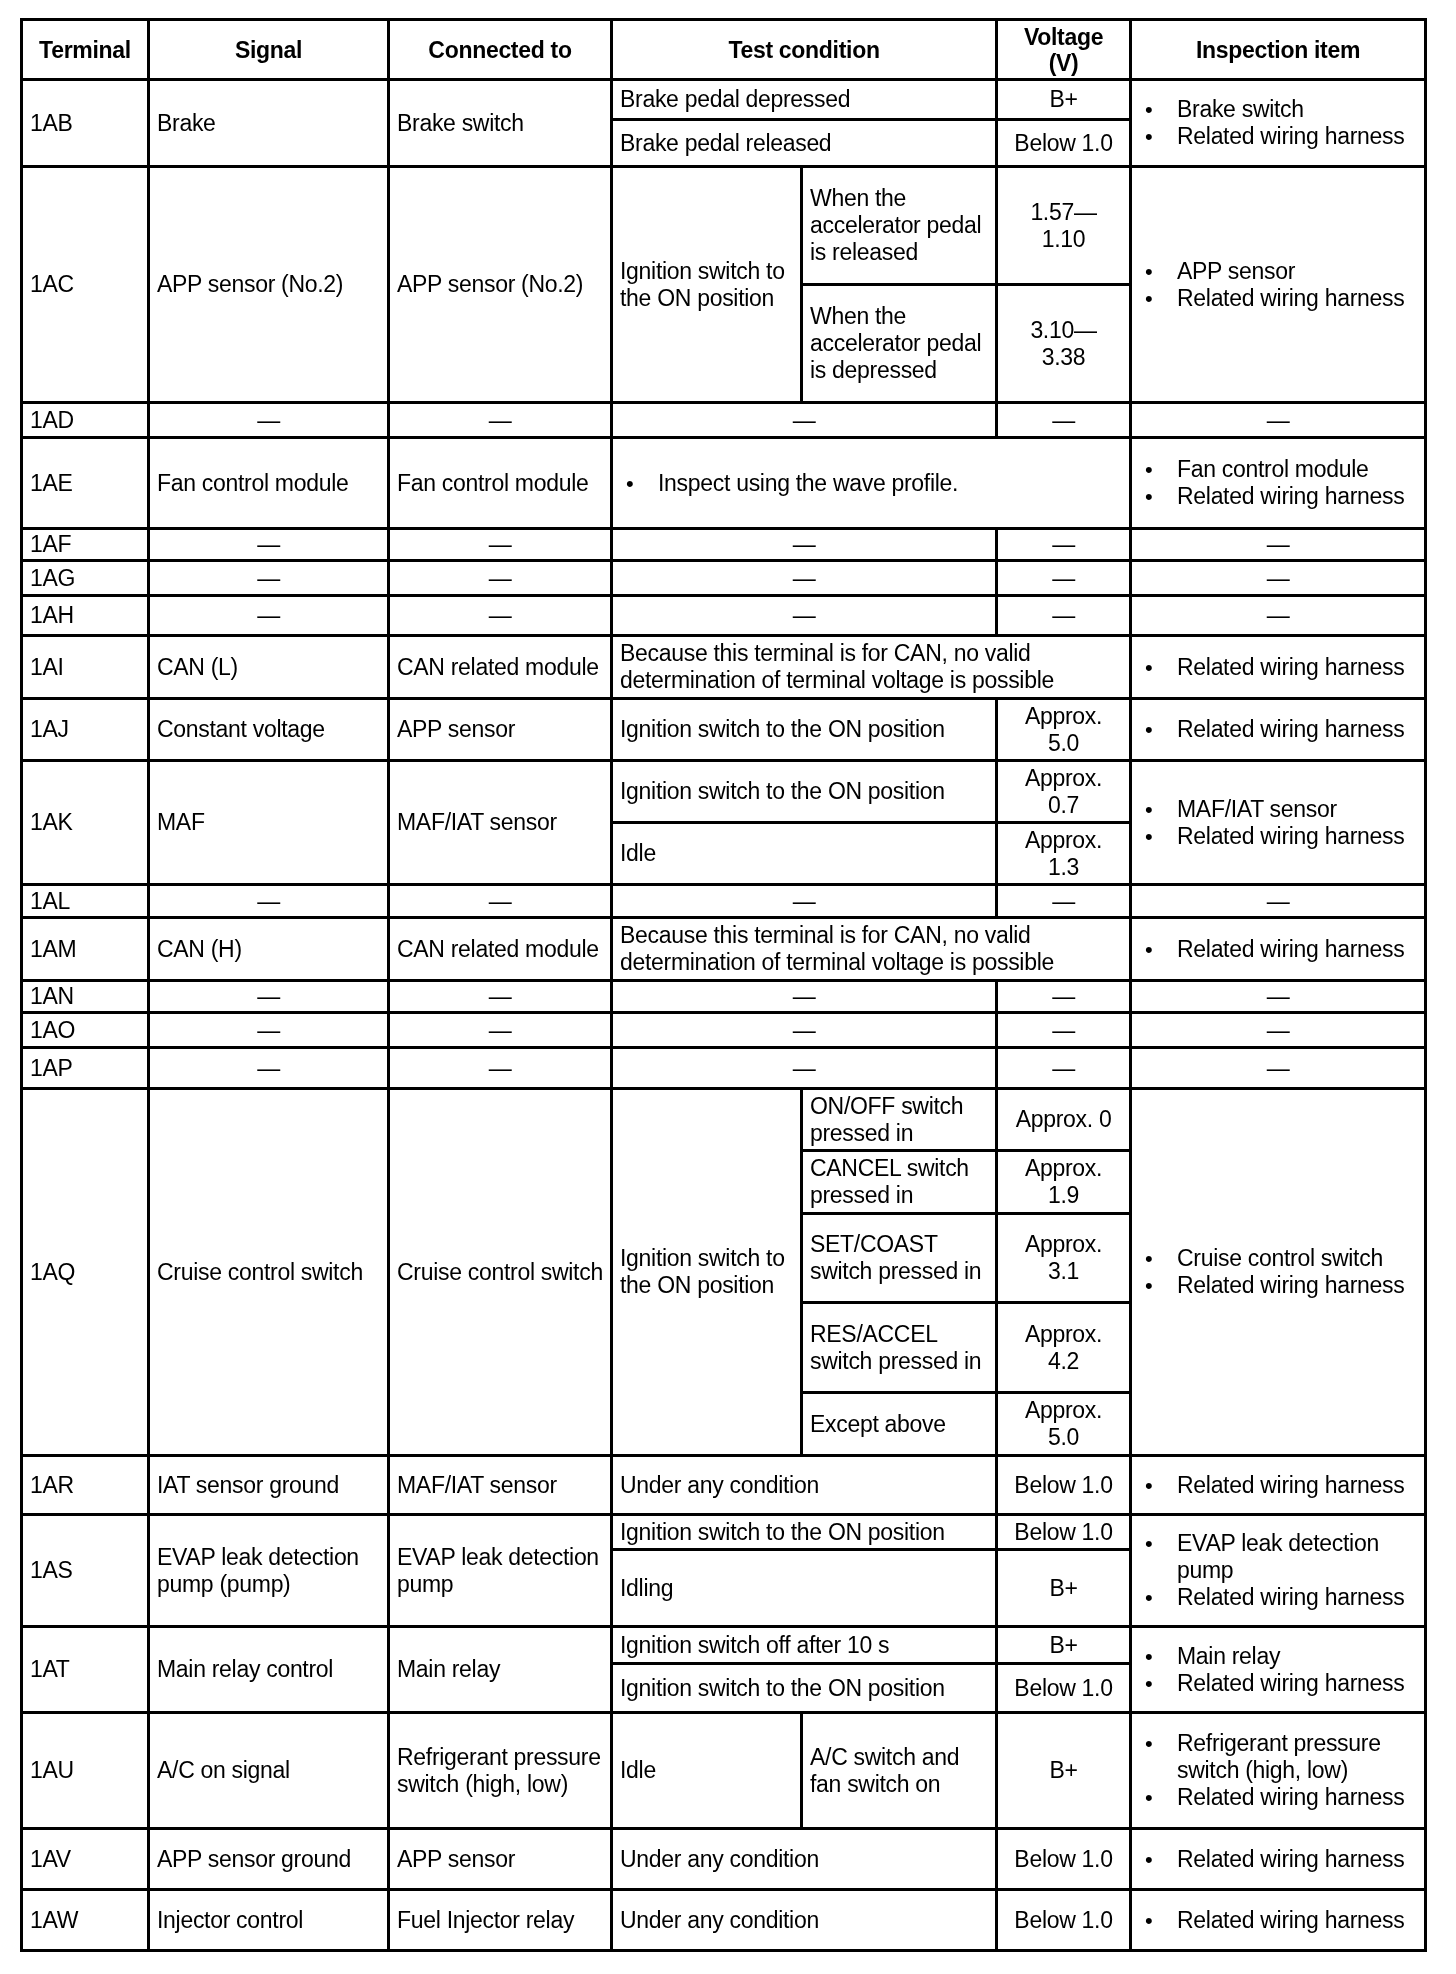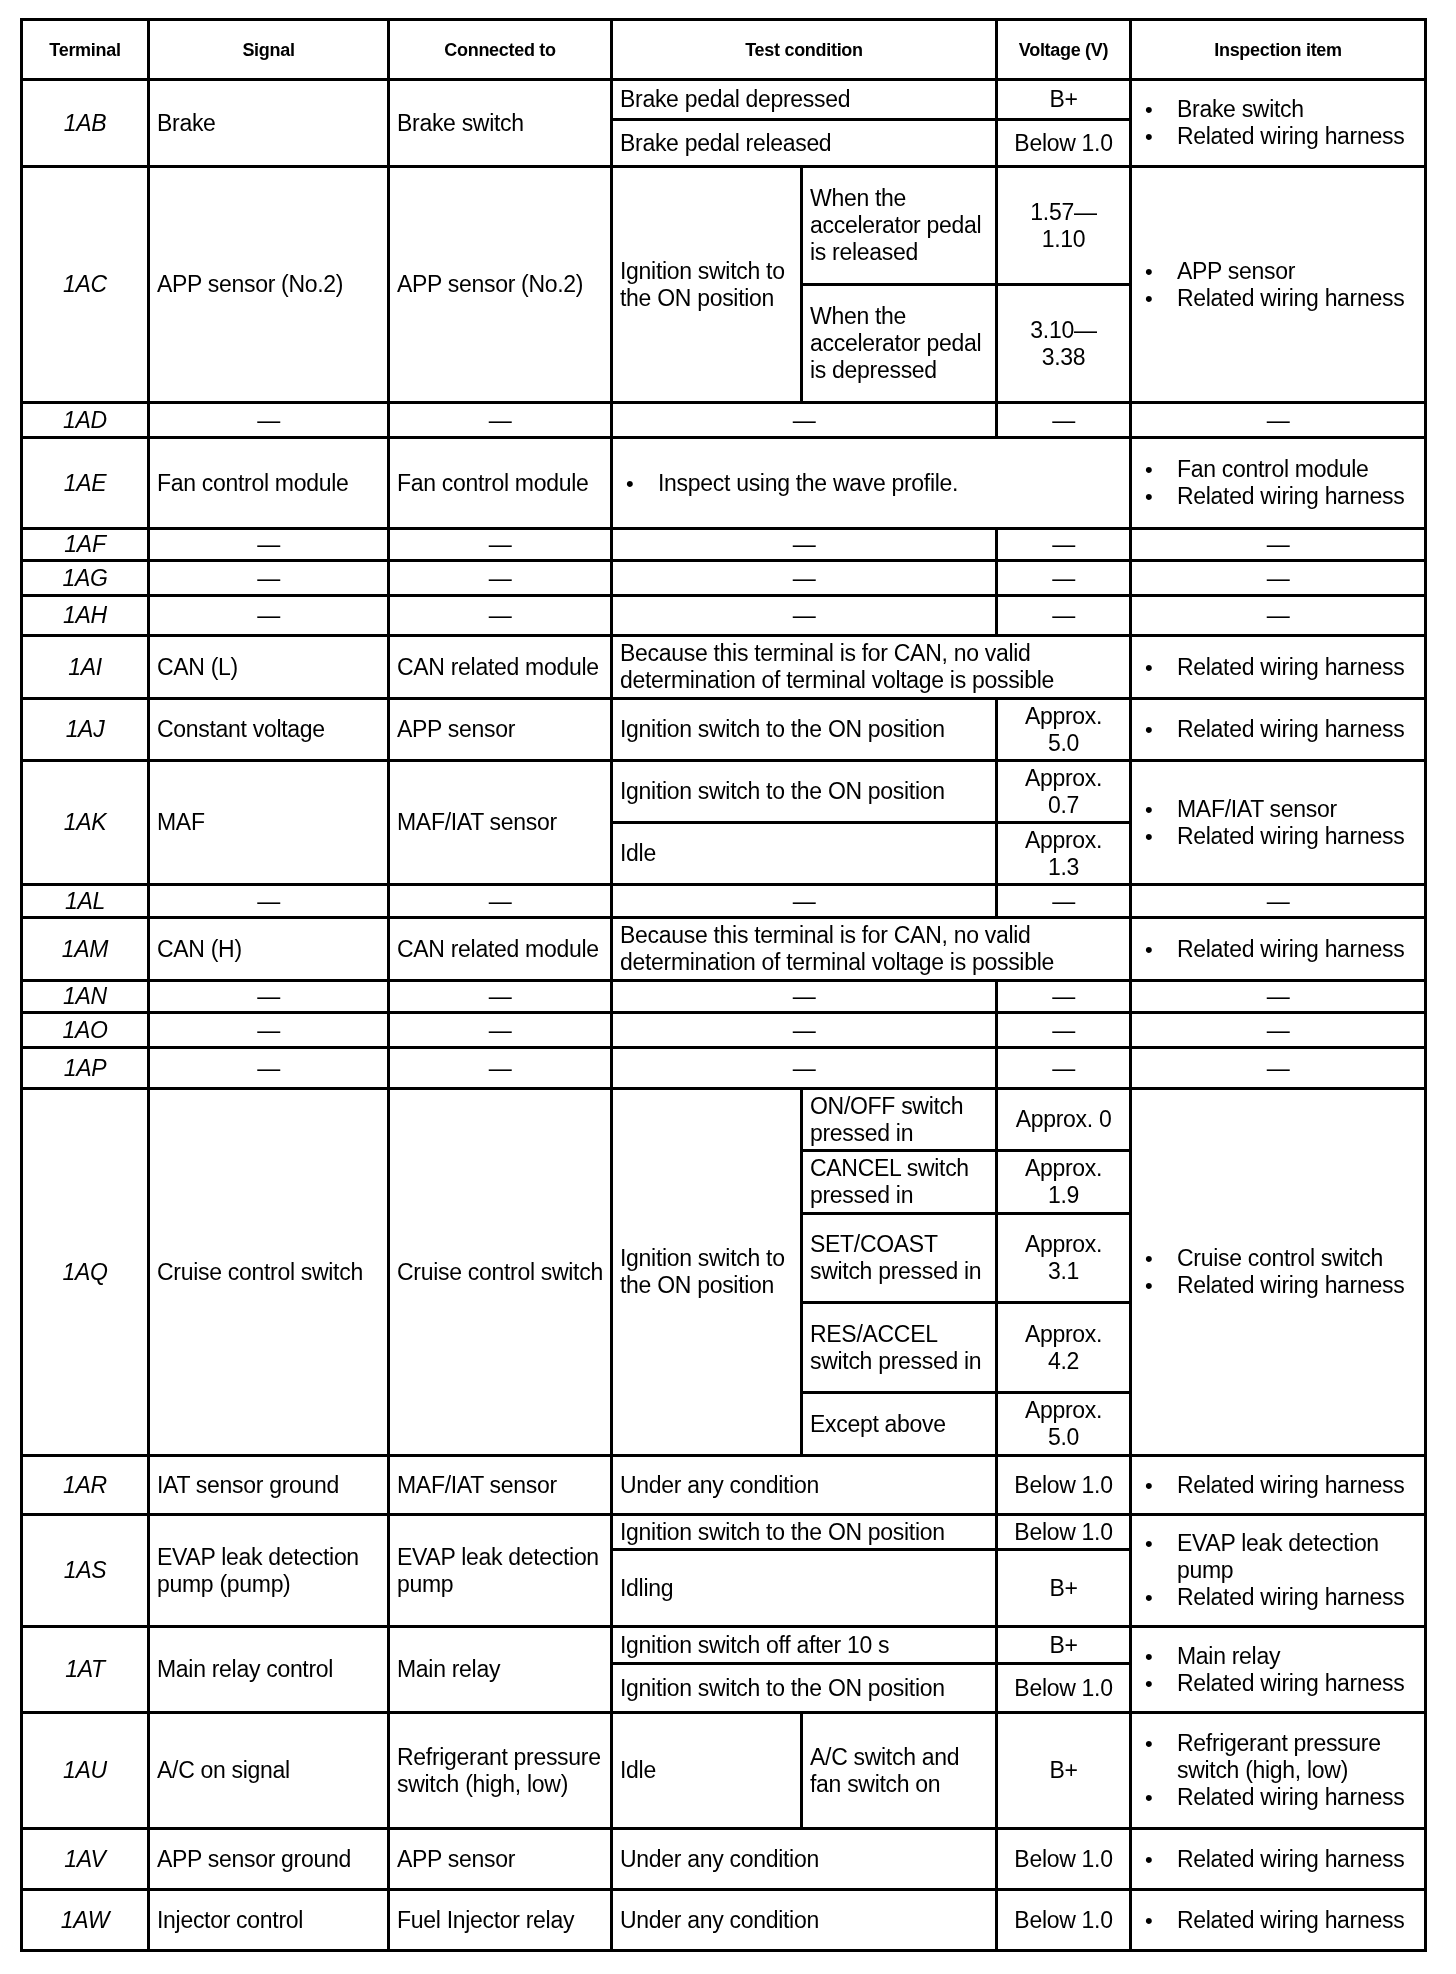--- a/index.html
+++ b/index.html
@@ -6,22 +6,22 @@
   body { width: 1456px; height: 1974px; position: relative; overflow: hidden;
          font-family: "Liberation Sans", sans-serif; color: #000; }
   table.terminal-table {
     position: absolute; left: 20px; top: 18px;
     width: 1404px; border-collapse: collapse; table-layout: fixed;
     font-size: 23px; line-height: 27px; letter-spacing: -0.3px;
   }
   table.terminal-table td, table.terminal-table th {
     border: 3px solid #000; padding: 1px 7px; vertical-align: middle; overflow: hidden;
   }
-  table.terminal-table th { font-weight: bold; text-align: center; font-size: 18px; line-height: 26px; }
-  td.term { text-align: center; font-style: italic; }
+  table.terminal-table th { font-weight: bold; text-align: center; font-size: 23px; line-height: 26px; }
+  td.term { text-align: left; }
   td.center { text-align: center; }
   td.top { vertical-align: top; }
   ul.insp { list-style: none; margin: 0; padding: 0; }
   ul.insp li { position: relative; padding-left: 38px; }
   ul.insp li::before { content: "\2022"; position: absolute; left: 6px; top: 0; font-size: 22px; }
 </style>
 </head>
 <body>
 
 <table class="terminal-table">

